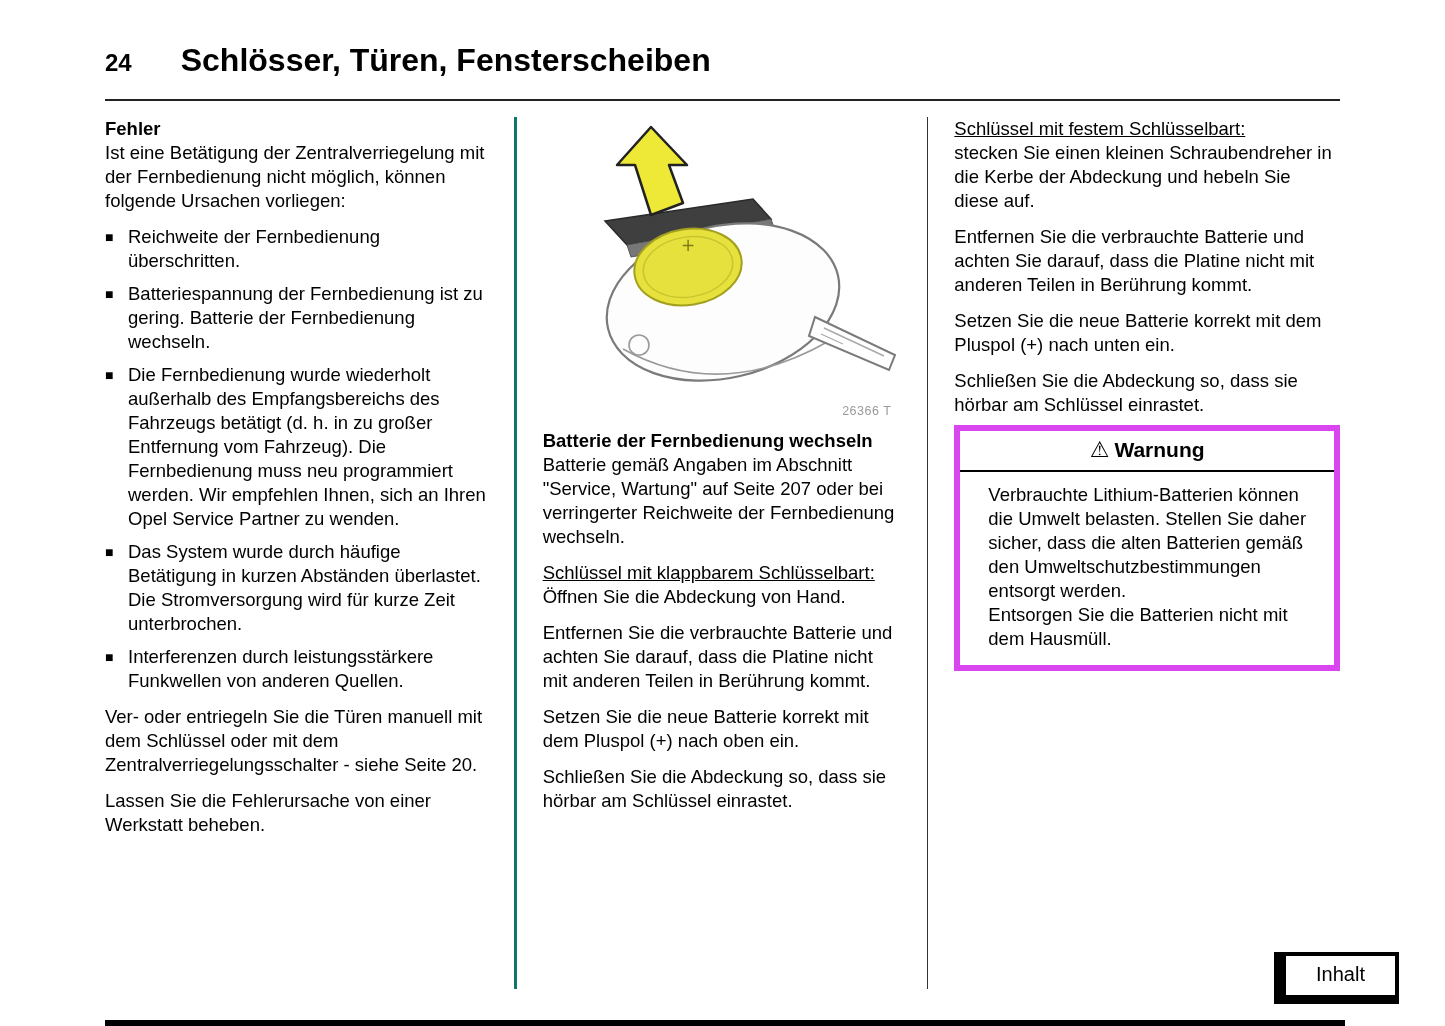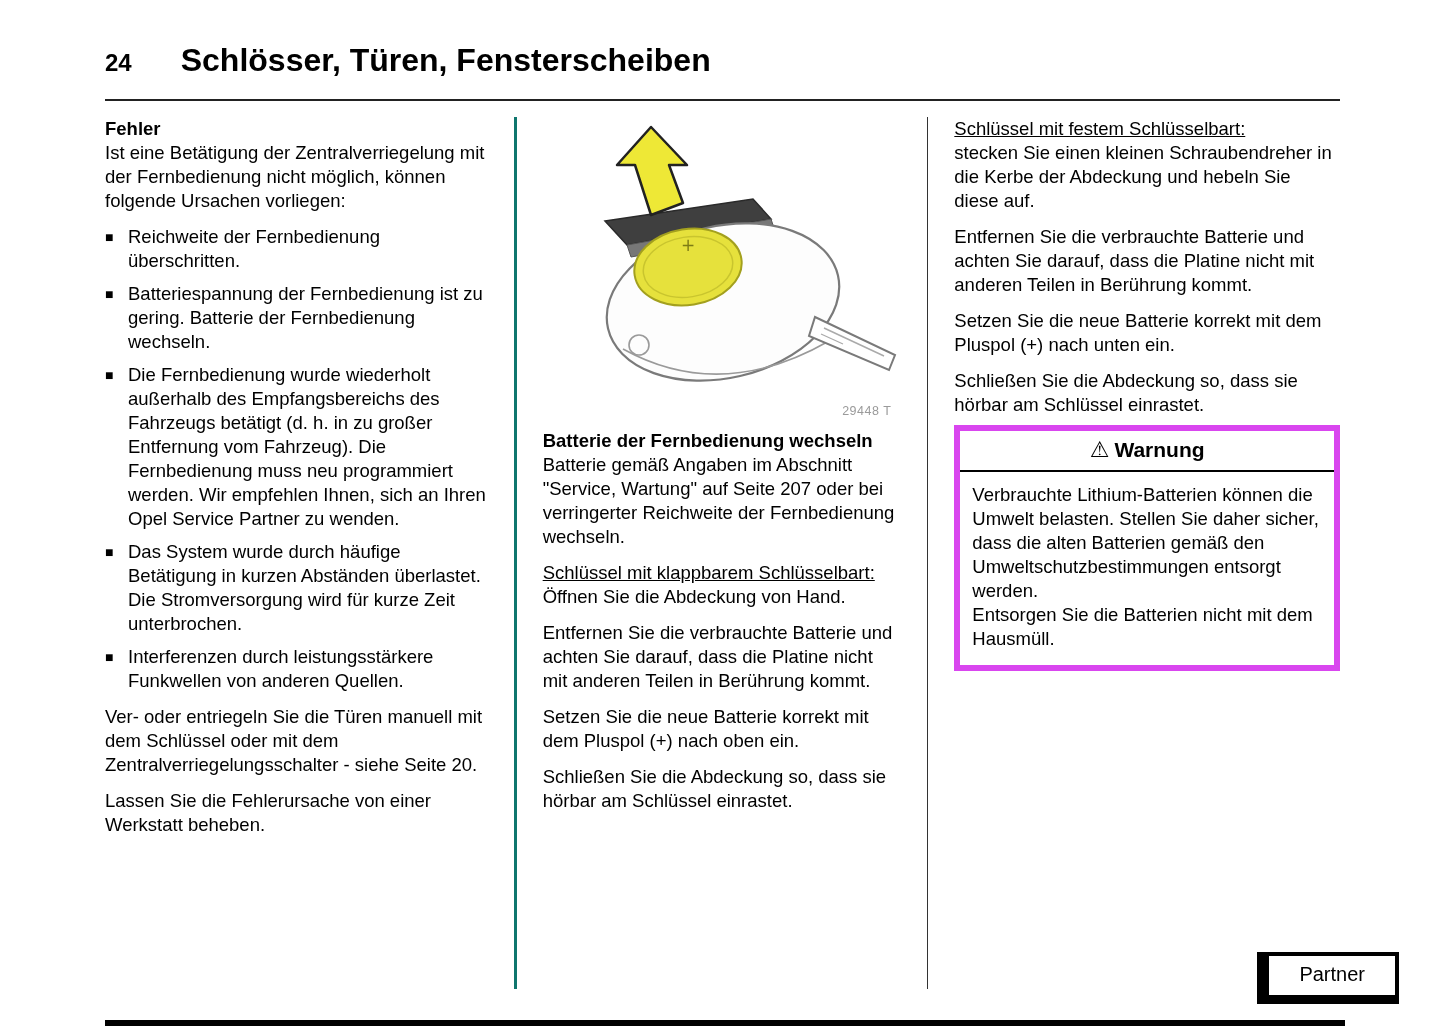--- a/index.html
+++ b/index.html
@@ -60,21 +60,21 @@
     border: 6px solid #d946ef;
   }
   .warning-header {
     text-align: center;
     font-weight: bold;
     font-size: 21px;
     padding: 7px 0 8px 0;
     border-bottom: 2px solid #000;
   }
   .warn-icon { font-size: 22px; margin-right: 5px; font-weight: normal; }
-  .warning-body { padding: 11px 12px 14px 12px; border-radius: 14px; }
+  .warning-body { padding: 11px 12px 14px 28px; border-radius: 14px; }
   .warning-body p { margin: 0; }
   .bottom-bar {
     position: absolute;
     left: 105px;
     right: 100px;
     bottom: 0;
     height: 6px;
     background: #000;
   }
   .inhalt-btn {
@@ -160,21 +160,21 @@
             <ellipse cx="145" cy="150" rx="45" ry="30" transform="rotate(-9 145 150)" fill="none" stroke="#c9c52e" stroke-width="1.5"></ellipse>
             <text x="138" y="134" font-size="17" fill="#7e7c15" font-family="DejaVu Sans, sans-serif">+</text>
           </g>
 
           <g>
             <polygon points="272,200 352,238 346,253 266,219" fill="#ffffff" stroke="#7a7a7a" stroke-width="2"></polygon>
             <line x1="281" y1="211" x2="341" y2="239" stroke="#aaaaaa" stroke-width="1.5"></line>
             <line x1="278" y1="217" x2="300" y2="227" stroke="#aaaaaa" stroke-width="1.2"></line>
           </g>
         </svg>
-        <figcaption class="fig-caption">29448 T</figcaption>
+        <figcaption class="fig-caption">26366 T</figcaption>
       </figure>
       <h2>Batterie der Fernbedienung wechseln</h2>
       <p>Batterie gemäß Angaben im Abschnitt "Service, Wartung" auf Seite 207 oder bei verringerter Reichweite der Fernbedienung wechseln.</p>
       <p>
         <span class="sub-heading">Schlüssel mit klappbarem Schlüsselbart:</span><span>Öffnen Sie die Abdeckung von Hand.</span>
       </p>
       <p>Entfernen Sie die verbrauchte Batterie und achten Sie darauf, dass die Platine nicht mit anderen Teilen in Berührung kommt.</p>
       <p>Setzen Sie die neue Batterie korrekt mit dem Pluspol (+) nach oben ein.</p>
       <p>Schließen Sie die Abdeckung so, dass sie hörbar am Schlüssel einrastet.</p>
     </section>
@@ -196,16 +196,16 @@
           <p>Entsorgen Sie die Batterien nicht mit dem Hausmüll.</p>
         </div>
       </div>
     </section>
 
   </main>
 
   <div class="bottom-bar"></div>
 
   <div class="inhalt-btn">
-    <span class="inhalt-inner">Partner</span>
+    <span class="inhalt-inner">Inhalt</span>
   </div>
 
 </div>
 
 </body></html>

